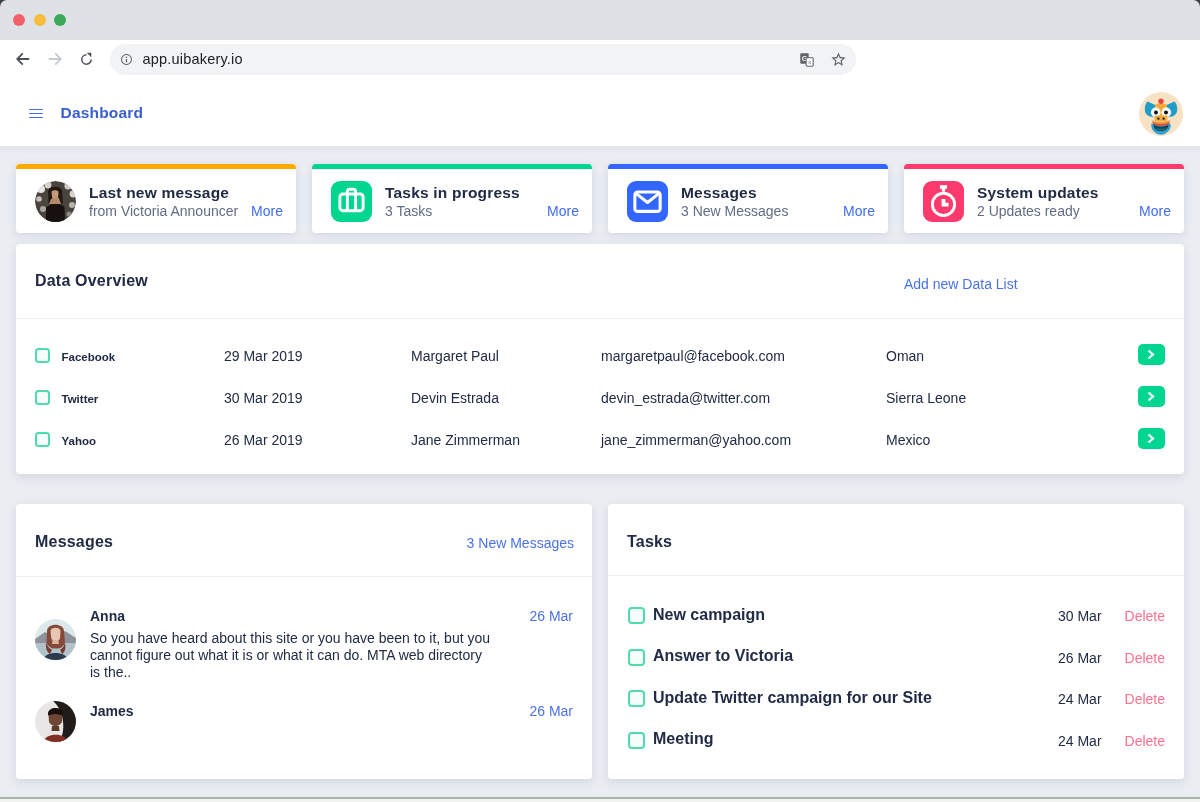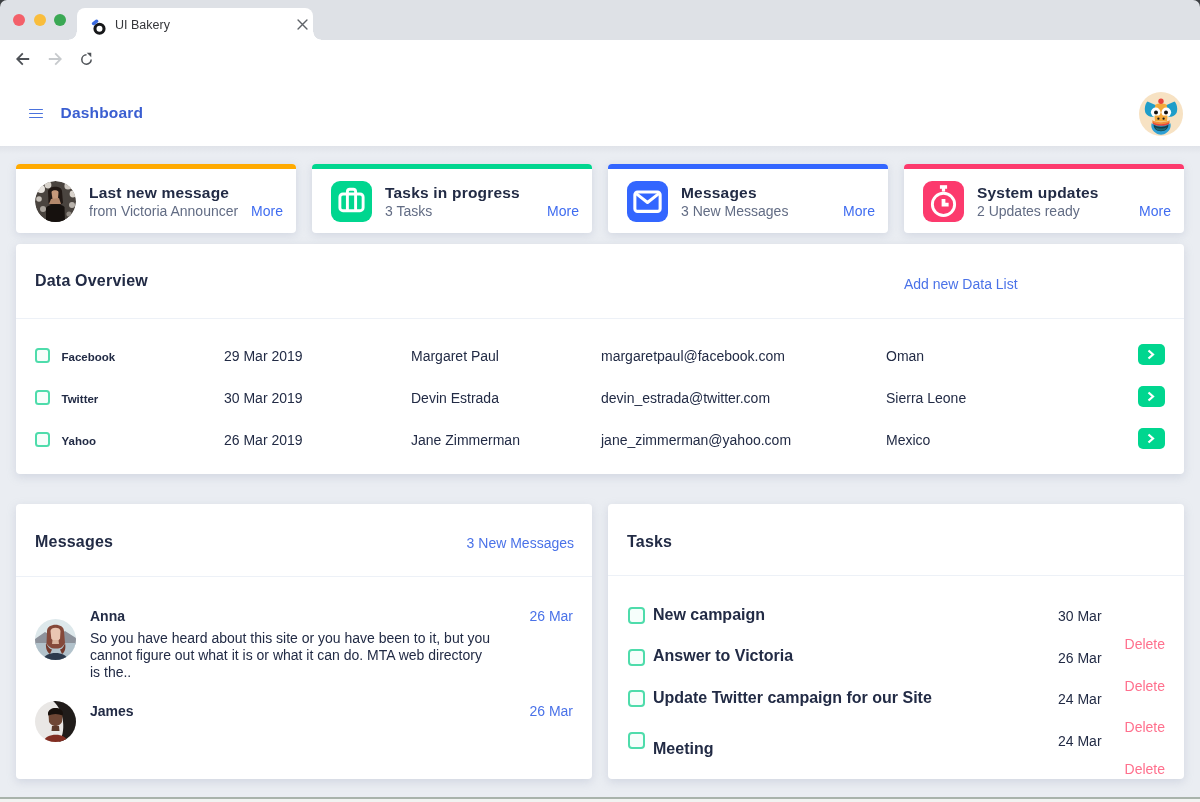--- a/index.html
+++ b/index.html
@@ -62,55 +62,58 @@
 .gobtn { position:absolute; left:1122px; width:27px; height:21px; background:#00d68f; border-radius:5px; }
 .gobtn svg { position:absolute; left:9px; top:5px; }
 
 .msgname { position:absolute; left:74px; font-size:14px; line-height:16px; font-weight:bold; color:#222b45; }
 .msgdate { position:absolute; right:19px; font-size:14px; line-height:16px; color:#4a72e8; }
 .msgtext { position:absolute; left:74px; font-size:14px; color:#222b45; line-height:17.3px; }
 .avatar40 { position:absolute; left:19px; width:41px; height:41px; border-radius:50%; overflow:hidden; }
 
 .taskname { position:absolute; left:45px; font-size:16px; line-height:13px; font-weight:bold; color:#222b45; }
 .taskdate { position:absolute; left:450px; font-size:14px; line-height:16px; color:#222b45; }
-.taskdel { position:absolute; right:19px; font-size:14px; line-height:16px; color:#ff708d;margin-top:28px; }
+.taskdel { position:absolute; right:19px; font-size:14px; line-height:16px; color:#ff708d; }
 </style>
 </head>
 <body>
 <div class="page">
 
   <div class="tabstrip">
     <div class="tl r"></div>
       <div class="tl y"></div>
       <div class="tl g"></div>
-    <div class="tab">
-      <div class="curve l"></div>
-        <div class="curve r"></div>
-      <svg class="favicon" viewBox="0 0 24 24">
-        <circle cx="13.4" cy="15.2" r="6.4" fill="none" stroke="#17181a" stroke-width="4.4"></circle>
-        <rect x="2" y="3.8" width="10.4" height="4.8" rx="2.4" fill="#3b6be0" transform="rotate(-36 7.2 6.2)"></rect>
-      </svg>
-      <span class="title">UI Bakery</span>
-      <svg class="close" viewBox="0 0 14 14">
-          <path d="M2.2 2.2l9.6 9.6M11.8 2.2l-9.6 9.6" stroke="#5f6368" stroke-width="1.5" stroke-linecap="round"></path>
-        </svg>
-    </div>
   </div>
 
   <div class="toolbar">
     <svg class="navic" style="left:15.5px;top:12px" width="14" height="14" viewBox="0 0 14 14">
         <path d="M13.2 7H1.4M6.8 1.4L1.2 7l5.6 5.6" fill="none" stroke="#4d5156" stroke-width="1.8"></path>
       </svg>
     <svg class="navic" style="left:47.5px;top:12px" width="14" height="14" viewBox="0 0 14 14">
         <path d="M0.8 7h11.8M7.2 1.4L12.8 7l-5.6 5.6" fill="none" stroke="#c7cacd" stroke-width="1.8"></path>
       </svg>
     <svg class="navic" style="left:79px;top:11.5px" width="15" height="15" viewBox="0 0 24 24">
         <path d="M12 4.5a7.5 7.5 0 1 0 7.5 7.5" fill="none" stroke="#4d5156" stroke-width="2.4"></path>
         <path d="M12.4 1.2h7.2v7.2z" fill="#4d5156"></path>
       </svg>
+    <div class="pill">
+      <svg style="position:absolute;left:10px;top:9.5px" width="13" height="13" viewBox="0 0 24 24">
+          <path d="M12 2a10 10 0 1 0 0 20 10 10 0 0 0 0-20zm0 18.2a8.2 8.2 0 1 1 0-16.4 8.2 8.2 0 0 1 0 16.4zM10.9 7h2.2v2.2h-2.2zm0 4h2.2v6h-2.2z" fill="#555a60"></path>
+        </svg>
+      <span class="url">app.uibakery.io</span>
+      <svg style="position:absolute;left:689px;top:8px" width="15.5" height="15.5" viewBox="0 0 24 24">
+        <rect x="2" y="2" width="13" height="16" rx="1.5" fill="#5f6368"></rect>
+        <text x="8.5" y="13.5" font-size="11" font-weight="bold" fill="#fff" text-anchor="middle" font-family="Liberation Sans">G</text>
+        <rect x="11" y="9" width="11" height="13" rx="1.5" fill="#fff" stroke="#5f6368" stroke-width="1.6"></rect>
+        <text x="16.5" y="19" font-size="9" fill="#5f6368" text-anchor="middle" font-family="Liberation Sans">x</text>
+      </svg>
+      <svg style="position:absolute;left:720px;top:7px" width="17" height="17" viewBox="0 0 24 24">
+          <path d="M22 9.24l-7.19-.62L12 2 9.19 8.63 2 9.24l5.46 4.73L5.82 21 12 17.27 18.18 21l-1.63-7.03L22 9.24zM12 15.4l-3.76 2.27 1-4.28-3.32-2.88 4.38-.38L12 6.1l1.71 4.04 4.38.38-3.32 2.88 1 4.28L12 15.4z" fill="#5f6368"></path>
+        </svg>
+    </div>
   </div>
 
   <div class="appheader">
     <div class="burger">
         <div style="top:0"></div>
         <div style="top:4px"></div>
         <div style="top:8px"></div>
       </div>
     <div class="htitle">Dashboard</div>
     <svg class="owl" viewBox="0 0 44 44">
@@ -287,20 +290,20 @@
     <div class="taskname" style="top:145px">Answer to Victoria</div>
     <div class="taskdate" style="top:145.5px">26 Mar</div>
     <div class="taskdel" style="top:145.5px">Delete</div>
 
     <div class="cbs" style="left:19.5px;top:186px"></div>
     <div class="taskname" style="top:186.5px">Update Twitter campaign for our Site</div>
     <div class="taskdate" style="top:187px">24 Mar</div>
     <div class="taskdel" style="top:187px">Delete</div>
 
     <div class="cbs" style="left:19.5px;top:227.5px"></div>
-    <div class="taskname" style="top:238px">Meeting</div>
+    <div class="taskname" style="top:228px">Meeting</div>
     <div class="taskdate" style="top:228.5px">24 Mar</div>
     <div class="taskdel" style="top:228.5px">Delete</div>
   </div>
 
   <div class="botline"></div>
   <div class="botstrip"></div>
 </div>
 
 </body></html>

